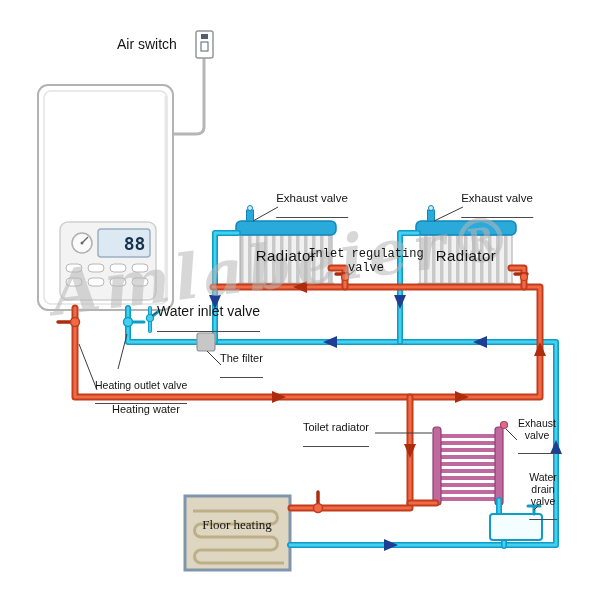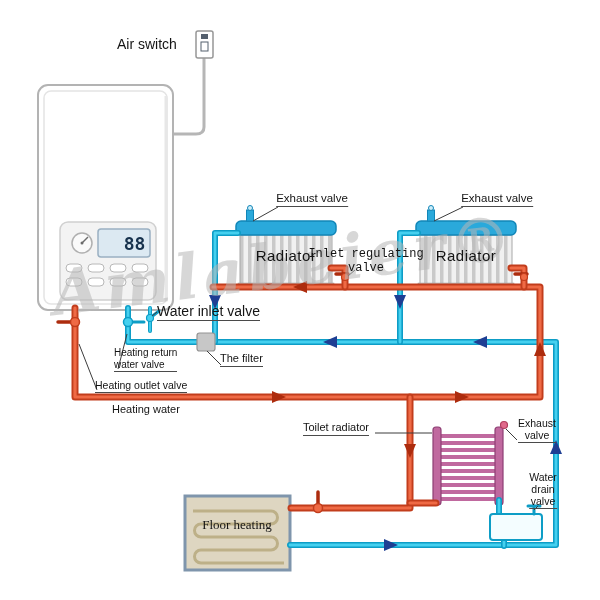--- a/index.html
+++ b/index.html
@@ -1,20 +1,20 @@
 <!DOCTYPE html>
 <html style="--pipe-red: #ef6a45; --pipe-red-dark: #c23d1c; --pipe-cyan: #45d0ef; --pipe-cyan-dark: #0d9dc6; --arrow-red: #ad2c0e; --arrow-blue: #1e3e93; --radiator-blue: #2aa9db; --radiator-blue-dark: #1286b8; --toilet-pink: #c0699f; --toilet-pink-dark: #8e3f74; --floor-fill: #ded6c1; --floor-border: #7f95ac; --coil: #bdb088;"><head>
 <meta charset="utf-8">
 <style>
   html,body{margin:0;padding:0;background:#fff;}
   .stage{position:relative;width:600px;height:600px;background:#fff;overflow:hidden;
          font-family:"Liberation Sans",sans-serif;}
   .stage svg{position:absolute;left:0;top:0;z-index:2;}
   .lbl{position:absolute;color:#141414;white-space:nowrap;z-index:10;line-height:1.15;}
-  .u{border-bottom:1px solid #4a4a4a;padding-bottom:1px;}
+  .u{border-bottom:1px solid #4a4a4a;padding-bottom:12px;}
   .ctr{transform:translateX(-50%);}
   .two{text-align:center;}
   .two span{display:block;}
   .lefty{text-align:left;}
   .watermark{position:absolute;left:52px;top:250px;z-index:6;pointer-events:none;
              font-family:"DejaVu Serif",serif;font-style:italic;font-weight:bold;
              font-size:62px;letter-spacing:5px;color:rgba(183,183,183,.55);
              transform:rotate(-7deg);transform-origin:60px 40px;}
   .display{position:absolute;left:98px;top:233px;width:73px;text-align:center;z-index:9;
            font-family:"DejaVu Sans Mono",monospace;font-weight:bold;font-size:18px;color:#17324d;}
@@ -200,24 +200,20 @@
 <span class="lbl ctr" style="left:466px;top:247px;font-size:15px;letter-spacing:.5px;">Radiator</span>
 
 <div class="lbl ctr two" style="left:366px;top:248px;font-size:12px;font-family:Liberation Mono, monospace;">
   <span>Inlet regulating</span>
   <span>valve</span>
 </div>
 
 <span class="lbl u" style="left:220px;top:352px;font-size:11px;">The filter</span>
 <span class="lbl u" style="left:157px;top:303px;font-size:14px;">Water inlet valve</span>
 
-<div class="lbl u two lefty" style="left:114px;top:347px;font-size:10px;">
-  <span>Heating return</span>
-  <span>water valve</span>
-</div>
 
 <span class="lbl u" style="left:95px;top:379px;font-size:10.5px;">Heating outlet valve</span>
 <span class="lbl" style="left:112px;top:403px;font-size:11px;">Heating water</span>
 <span class="lbl u" style="left:303px;top:421px;font-size:11px;">Toilet radiator</span>
 
 <div class="lbl u ctr two" style="left:537px;top:417px;font-size:10.5px;">
   <span>Exhaust</span>
   <span>valve</span>
 </div>
 

